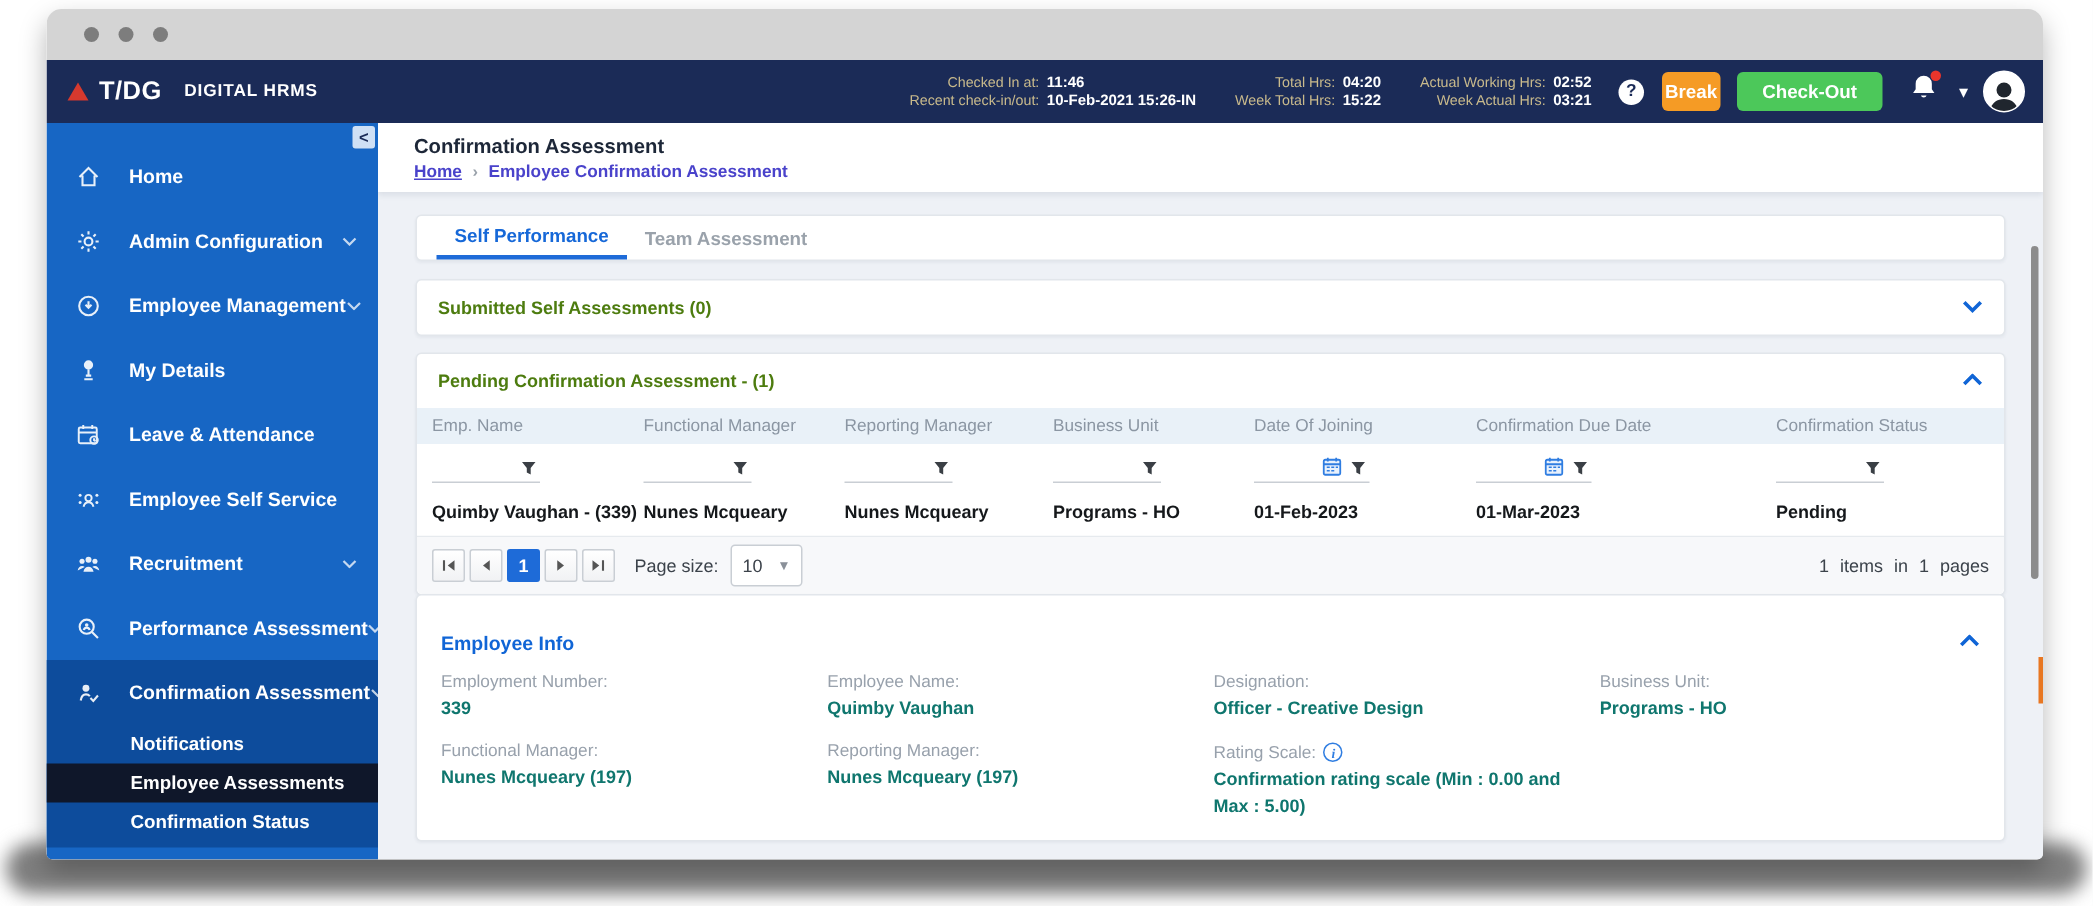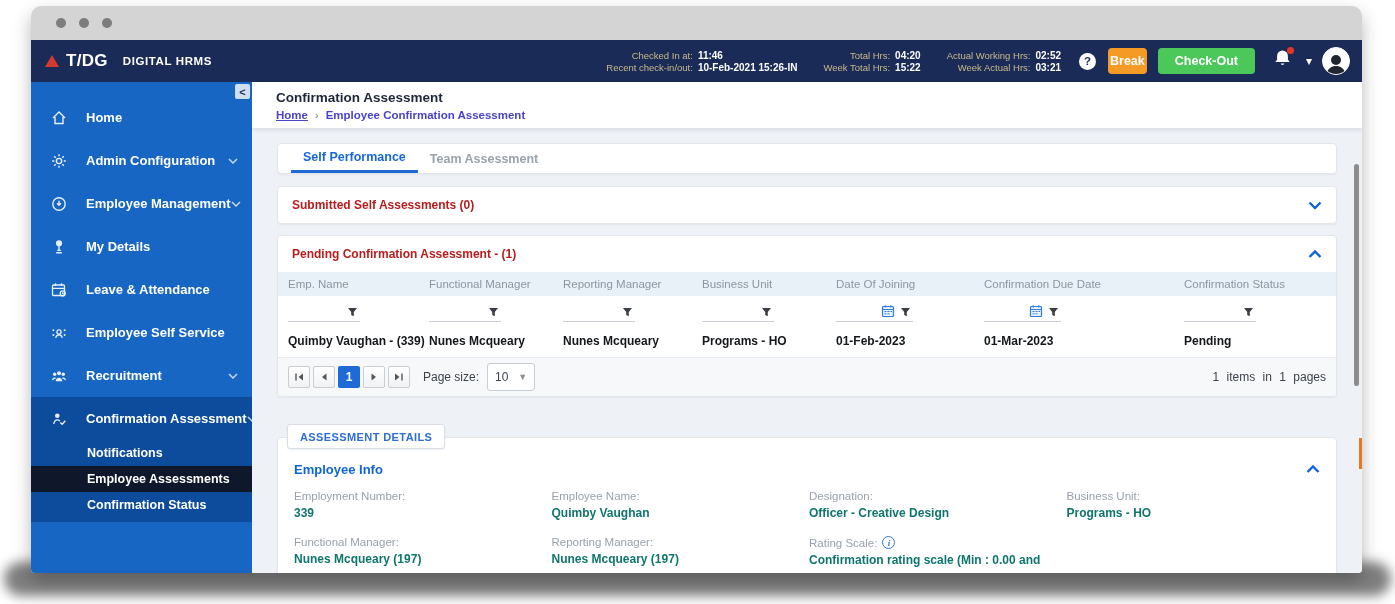--- a/index.html
+++ b/index.html
@@ -65,21 +65,21 @@
 
   
   .tabs-card { height:31px; display:flex; align-items:stretch; padding:0 13px; margin-bottom:12px; }
   .tab { display:flex; align-items:center; padding:0 12px; font-size:12.5px; cursor:pointer; }
   .tab.active { color:#1668d8; font-weight:700; border-bottom:3px solid #1e6bd8; }
   .tab.inactive { color:#9aa2ab; font-weight:600; }
 
   
   .acc-card { margin-bottom:11px; }
   .acc-head { display:flex; align-items:center; justify-content:space-between; padding:9px 14px; cursor:pointer; }
-  .acc-title { color:#b91c1c; font-size:12px; font-weight:700; }
+  .acc-title { color:#4d7c0f; font-size:12px; font-weight:700; }
 
   
   .grid-table { margin:0; }
   .g-row { display:grid; grid-template-columns:141px 134px 139px 134px 148px 200px 1fr; }
   .g-head { background:#e9f1f8; }
   .g-head > div { padding:6px 10px; font-size:11.5px; color:#8b96a3; white-space:nowrap; }
   .g-filter > div { padding:8px 10px 6px; display:flex; align-items:flex-end; gap:6px; }
   .f-line { display:flex; align-items:flex-end; gap:5px; border-bottom:1px solid #c9ced4; padding:0 2px 3px; }
   .f-underline { width:52px; }
   .g-data > div { padding:6px 10px 9px; font-size:12px; font-weight:700; color:#15181b; white-space:nowrap; }
@@ -259,20 +259,36 @@
                 </svg>
               </span>
             <span class="nav-label">Recruitment</span>
             <span class="nav-caret">
                 <svg width="10" height="6" viewBox="0 0 10 6" fill="none" stroke="#fff" stroke-width="1.5">
                   <polyline points="1,1 5,5 9,1"></polyline>
                 </svg>
               </span>
           </div>
 
+          <div class="nav-item">
+            <span class="nav-ico">
+                <svg width="18" height="18" viewBox="0 0 18 18" fill="none" stroke="#fff" stroke-width="1.4">
+                  <circle cx="7.8" cy="7.8" r="4.7"></circle>
+                  <path d="M11.3 11.3L15.3 15.3"></path>
+                  <circle cx="7.8" cy="6.7" r="1.2" fill="#fff" stroke="none"></circle>
+                  <path d="M5.8 10c.4-1.1 1.1-1.6 2-1.6s1.6.5 2 1.6"></path>
+                </svg>
+              </span>
+            <span class="nav-label">Performance Assessment</span>
+            <span class="nav-caret">
+                <svg width="10" height="6" viewBox="0 0 10 6" fill="none" stroke="#fff" stroke-width="1.5">
+                  <polyline points="1,1 5,5 9,1"></polyline>
+                </svg>
+              </span>
+          </div>
 
           <div class="nav-section-dark">
             <div class="nav-item">
               <span class="nav-ico">
                   <svg width="18" height="18" viewBox="0 0 18 18" fill="none" stroke="#fff" stroke-width="1.4">
                     <circle cx="7.3" cy="5.8" r="2.3" fill="#fff" stroke="none"></circle>
                     <path d="M3.8 14c.4-2.6 1.7-4.1 3.5-4.1 1 0 1.9.4 2.6 1.2"></path>
                     <path d="M10.3 12.4l1.9 1.9 3.1-3.6"></path>
                   </svg>
                 </span>
@@ -449,21 +465,20 @@
               <span class="pg-size-label">Page size:</span>
               <span class="pg-select">
                 <span>10</span>
                 <span class="caret">▼</span>
               </span>
               <span class="pg-summary">1 items in 1 pages</span>
             </div>
           </div>
 
           
-          <div class="details-tab">ASSESSMENT DETAILS</div>
           <div class="card details-card">
             <div class="ei-head">
               <span class="ei-title">Employee Info</span>
               <span><svg width="14" height="9" viewBox="0 0 14 9" fill="none" stroke="#1065d6" stroke-width="2.4">
                     <polyline points="1.5,7 7,1.5 12.5,7"></polyline>
                   </svg></span>
             </div>
             <div class="ei-grid">
               <div>
                 <div class="field-label">Employment Number:</div>

